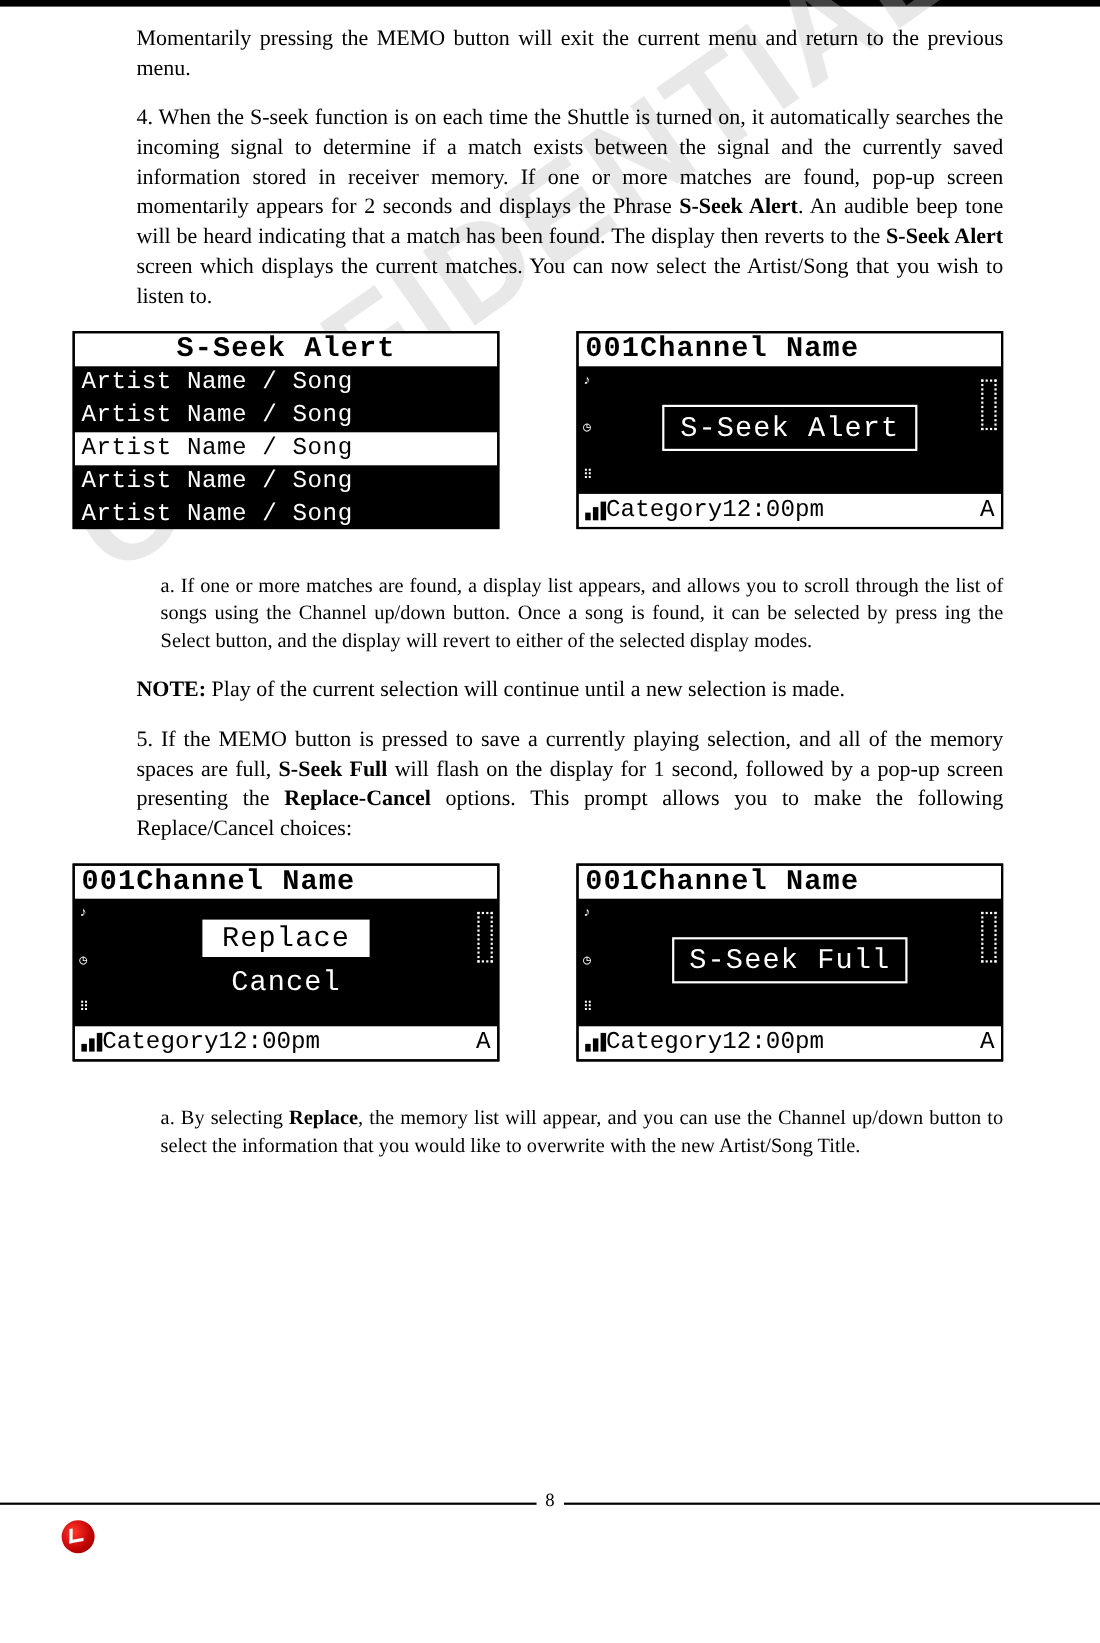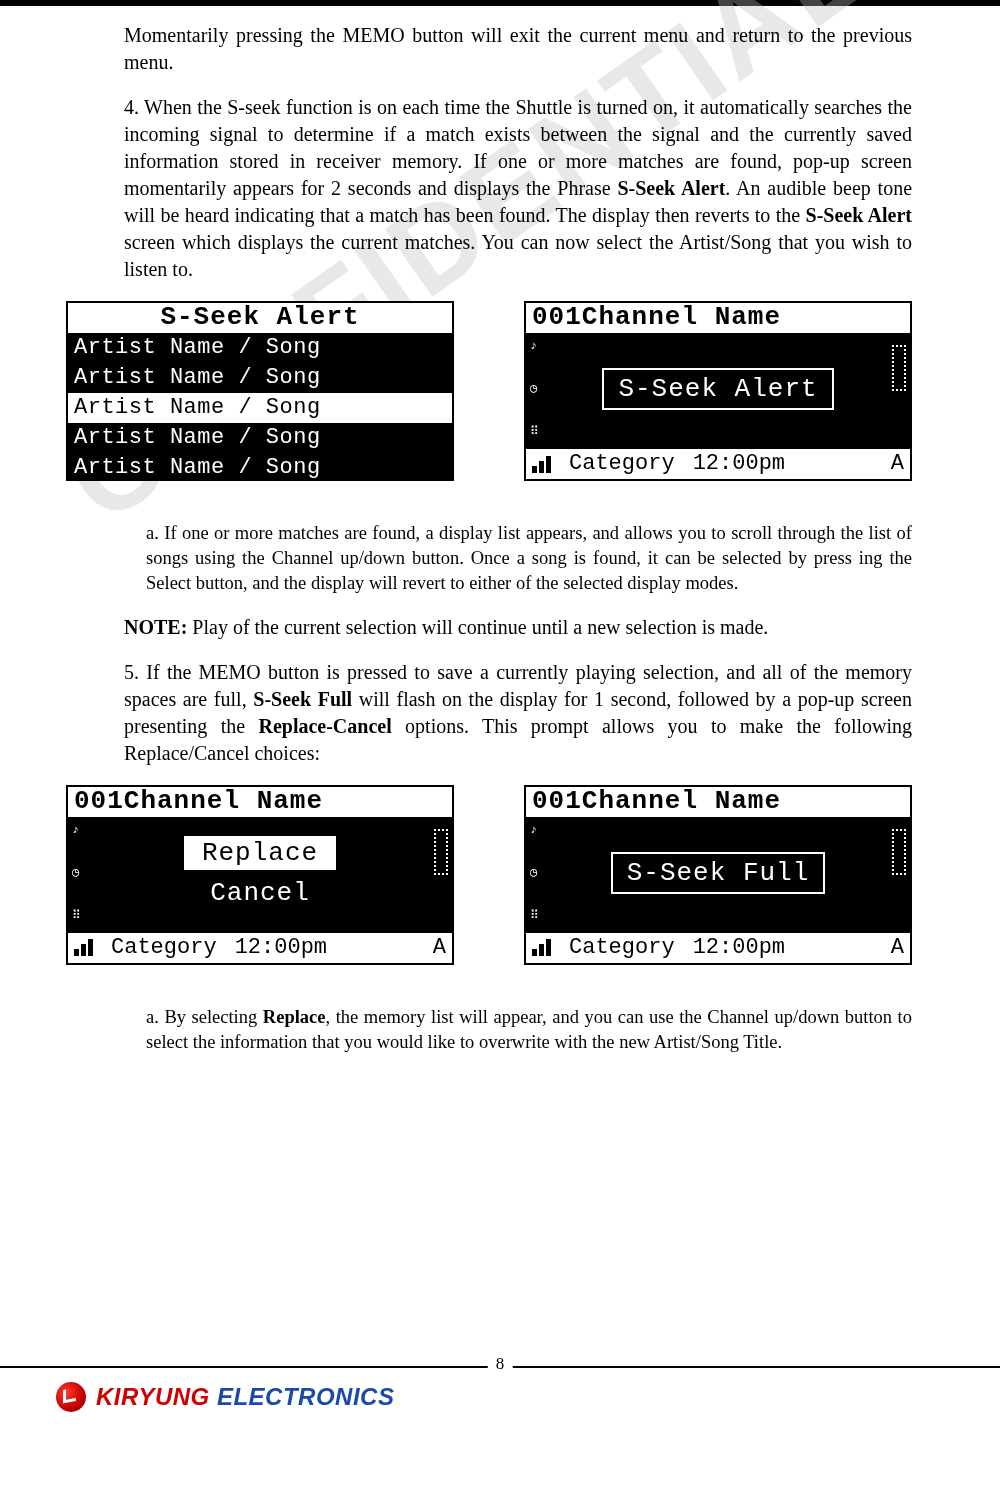--- a/index.html
+++ b/index.html
@@ -139,21 +139,21 @@
   .lcd .mid .stack .opt.sel { background: #fff; color: #000; }
   .lcd .ftr {
     background: #fff;
     color: #000;
     height: 30px;
     line-height: 30px;
     font-size: 22px;
     display: flex;
     align-items: center;
     padding: 0 6px;
-    gap: 18px;
+    gap: 0;
     position: absolute;
     bottom: 0; left: 0; right: 0;
   }
   .lcd .ftr .sig {
     display: inline-flex;
     align-items: flex-end;
     gap: 2px;
   }
   .lcd .ftr .sig span {
     display: inline-block;
@@ -341,17 +341,14 @@
   <p class="sub">
     <span>a. By selecting </span><b>Replace</b><span>, the memory list will appear, and you can use the Channel up/down button to select the information that you would like to overwrite with the new Artist/Song Title.</span>
   </p>
 
 </div>
 
 <div class="footer">
   <div class="pagenum">8</div>
   <div class="brand">
     <div class="logo"></div>
-    <div class="txt">
-      <span class="k">KIRYUNG</span><span class="e"> ELECTRONICS</span>
-    </div>
   </div>
 </div>
 
 </body></html>

